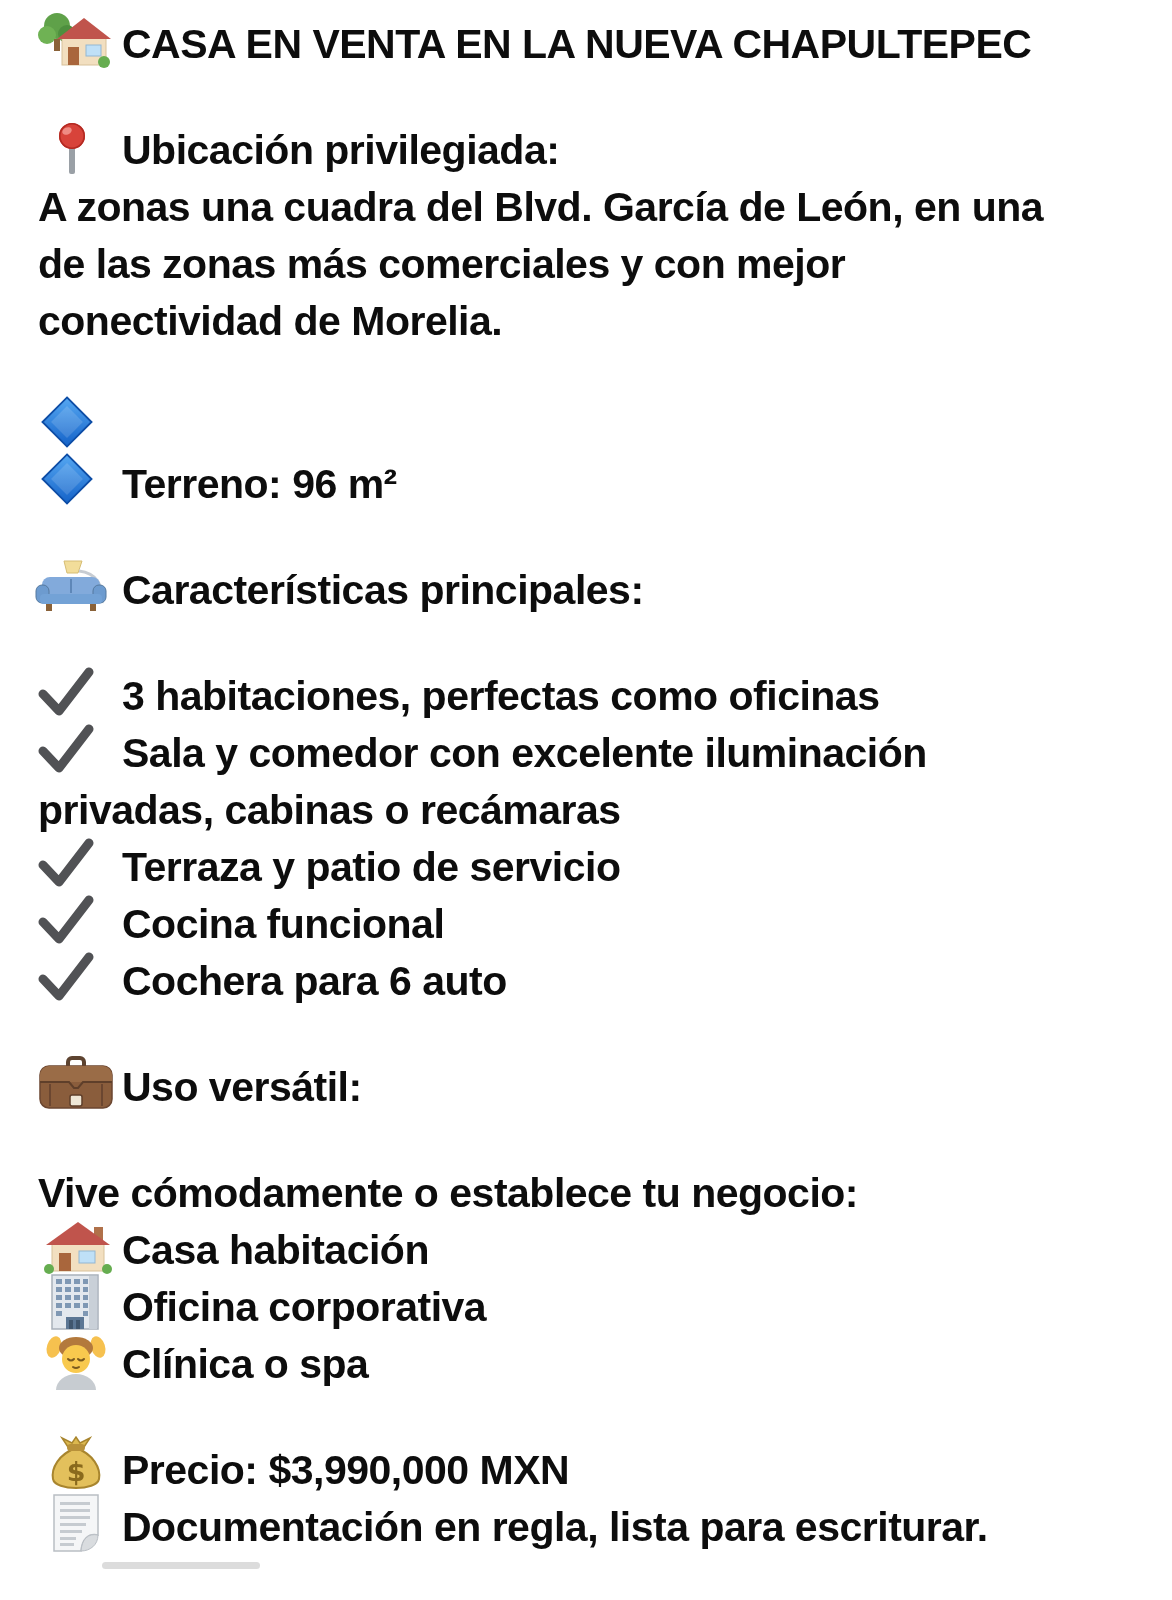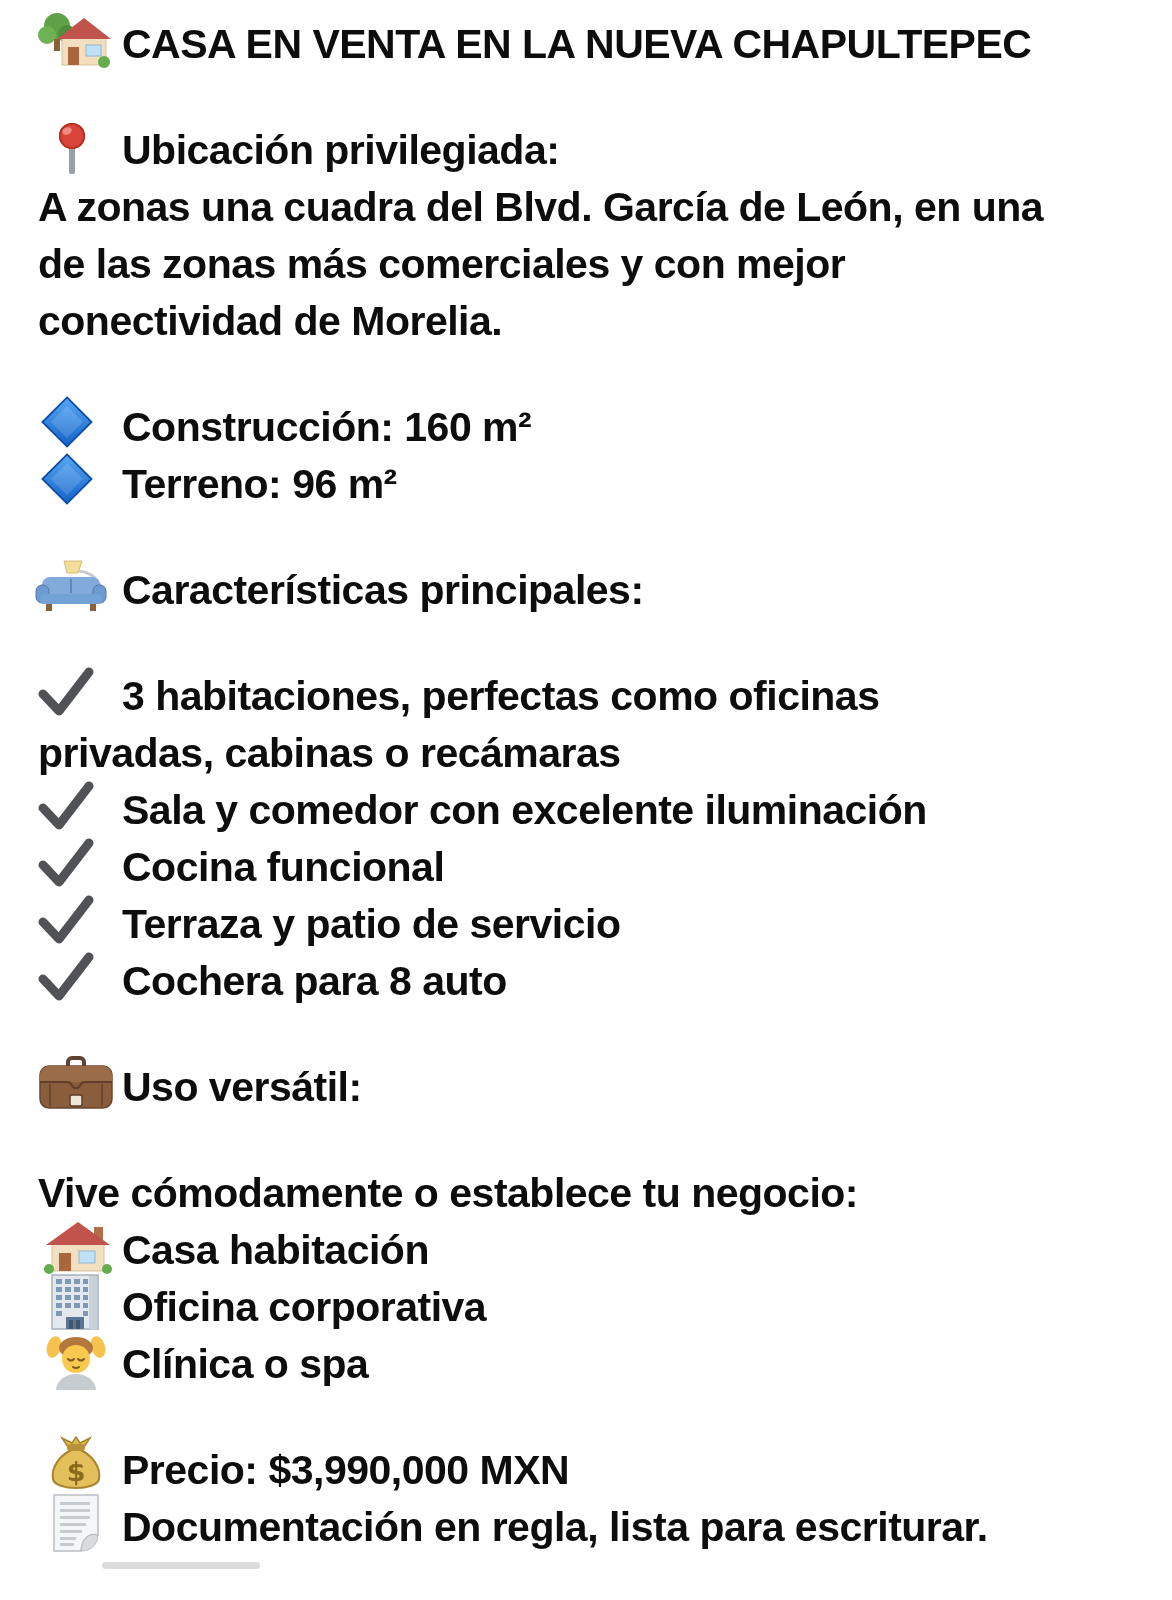--- a/index.html
+++ b/index.html
@@ -78,21 +78,21 @@
 
   <p class="line gap"><span class="icon-box ib-diamond"><svg width="54" height="54" viewBox="0 0 44 44">
           <defs>
             <linearGradient id="bd1" x1="0" y1="0" x2="0" y2="1">
               <stop offset="0" stop-color="#56a8f2"></stop>
               <stop offset="1" stop-color="#1462c8"></stop>
             </linearGradient>
           </defs>
           <polygon points="22,2 42,22 22,42 2,22" fill="url(#bd1)" stroke="#0d4da6" stroke-width="1.5"></polygon>
           <polygon points="22,9 35,22 22,35 9,22" fill="#ffffff" opacity="0.14"></polygon>
-        </svg></span><span>Construcción: 160 m²</span></p>
+        </svg></span></p>
   <p class="line"><span class="icon-box ib-diamond"><svg width="54" height="54" viewBox="0 0 44 44">
           <defs>
             <linearGradient id="bd2" x1="0" y1="0" x2="0" y2="1">
               <stop offset="0" stop-color="#56a8f2"></stop>
               <stop offset="1" stop-color="#1462c8"></stop>
             </linearGradient>
           </defs>
           <polygon points="22,2 42,22 22,42 2,22" fill="url(#bd2)" stroke="#0d4da6" stroke-width="1.5"></polygon>
           <polygon points="22,9 35,22 22,35 9,22" fill="#ffffff" opacity="0.14"></polygon>
         </svg></span><span>Terreno: 96 m²</span></p>
@@ -105,33 +105,33 @@
           <rect x="2" y="28" width="13" height="18" rx="6" fill="#6d9bcf" stroke="#55799f" stroke-width="1"></rect>
           <rect x="59" y="28" width="13" height="18" rx="6" fill="#6d9bcf" stroke="#55799f" stroke-width="1"></rect>
           <rect x="6" y="37" width="62" height="10" rx="4" fill="#73a2d6"></rect>
           <rect x="12" y="47" width="6" height="7" fill="#8a6239"></rect>
           <rect x="56" y="47" width="6" height="7" fill="#8a6239"></rect>
         </svg></span><span>Características principales:</span></p>
 
   <p class="line gap"><span class="icon-box ib-check"><svg width="56" height="50" viewBox="0 0 56 50">
           <path d="M5,27 L21,44 L51,5" fill="none" stroke="#515255" stroke-width="9" stroke-linecap="round" stroke-linejoin="round"></path>
         </svg></span><span>3 habitaciones, perfectas como oficinas</span></p>
+  <p class="line"><span class="icon-box ib-check"><svg width="56" height="50" viewBox="0 0 56 50">
+          <path d="M5,27 L21,44 L51,5" fill="none" stroke="#515255" stroke-width="9" stroke-linecap="round" stroke-linejoin="round"></path>
+        </svg></span><span>Sala y comedor con excelente iluminación</span></p>
   <p class="line">privadas, cabinas o recámaras</p>
   <p class="line"><span class="icon-box ib-check"><svg width="56" height="50" viewBox="0 0 56 50">
           <path d="M5,27 L21,44 L51,5" fill="none" stroke="#515255" stroke-width="9" stroke-linecap="round" stroke-linejoin="round"></path>
-        </svg></span><span>Sala y comedor con excelente iluminación</span></p>
+        </svg></span><span>Terraza y patio de servicio</span></p>
   <p class="line"><span class="icon-box ib-check"><svg width="56" height="50" viewBox="0 0 56 50">
           <path d="M5,27 L21,44 L51,5" fill="none" stroke="#515255" stroke-width="9" stroke-linecap="round" stroke-linejoin="round"></path>
         </svg></span><span>Cocina funcional</span></p>
   <p class="line"><span class="icon-box ib-check"><svg width="56" height="50" viewBox="0 0 56 50">
           <path d="M5,27 L21,44 L51,5" fill="none" stroke="#515255" stroke-width="9" stroke-linecap="round" stroke-linejoin="round"></path>
-        </svg></span><span>Terraza y patio de servicio</span></p>
-  <p class="line"><span class="icon-box ib-check"><svg width="56" height="50" viewBox="0 0 56 50">
-          <path d="M5,27 L21,44 L51,5" fill="none" stroke="#515255" stroke-width="9" stroke-linecap="round" stroke-linejoin="round"></path>
-        </svg></span><span>Cochera para 8 auto</span></p>
+        </svg></span><span>Cochera para 6 auto</span></p>
 
   <p class="line gap"><span class="icon-box ib-brief"><svg width="76" height="54" viewBox="0 0 76 54">
           <path d="M30,10 V6 a4,4 0 0 1 4,-4 h8 a4,4 0 0 1 4,4 v4" fill="none" stroke="#5d4330" stroke-width="4"></path>
           <rect x="2" y="10" width="72" height="42" rx="9" fill="#8a5d3c" stroke="#6b4630" stroke-width="1.5"></rect>
           <path d="M2,19 a9,9 0 0 1 9,-9 h54 a9,9 0 0 1 9,9 v7 h-72 z" fill="#9a6c47"></path>
           <path d="M2,26 h29 l5,6 h4 l5,-6 h29" stroke="#5f3f2a" stroke-width="2" fill="none"></path>
           <line x1="12" y1="28" x2="12" y2="50" stroke="#6b4630" stroke-width="2"></line>
           <line x1="64" y1="28" x2="64" y2="50" stroke="#6b4630" stroke-width="2"></line>
           <rect x="32" y="39" width="12" height="11" rx="2" fill="#efe7d6" stroke="#5f3f2a" stroke-width="1.5"></rect>
         </svg></span><span>Uso versátil:</span></p>

